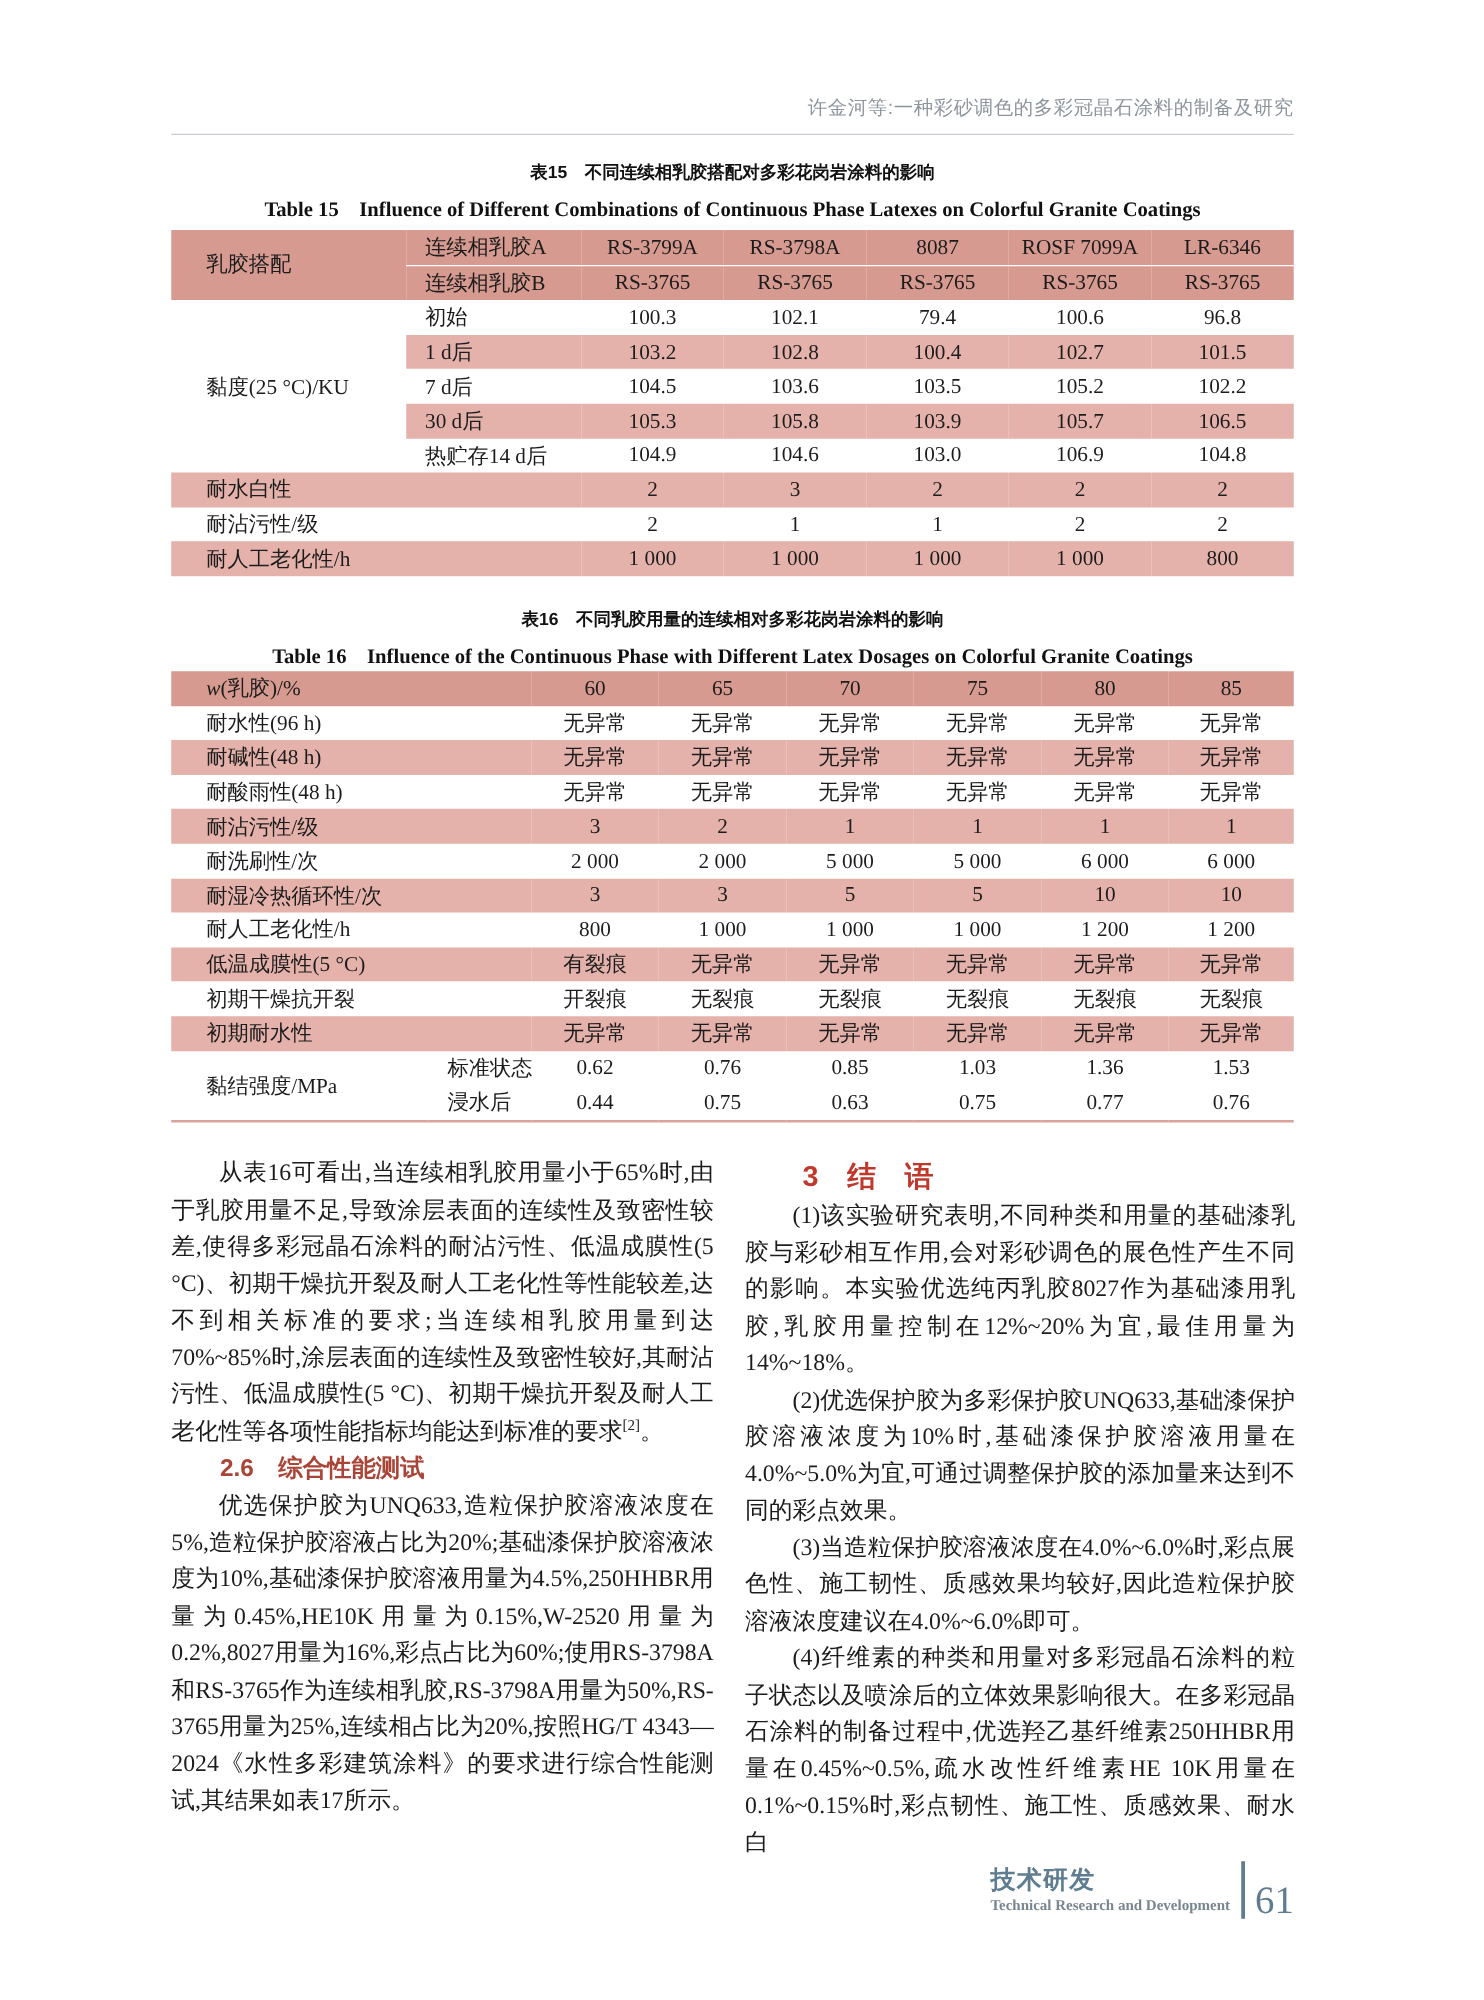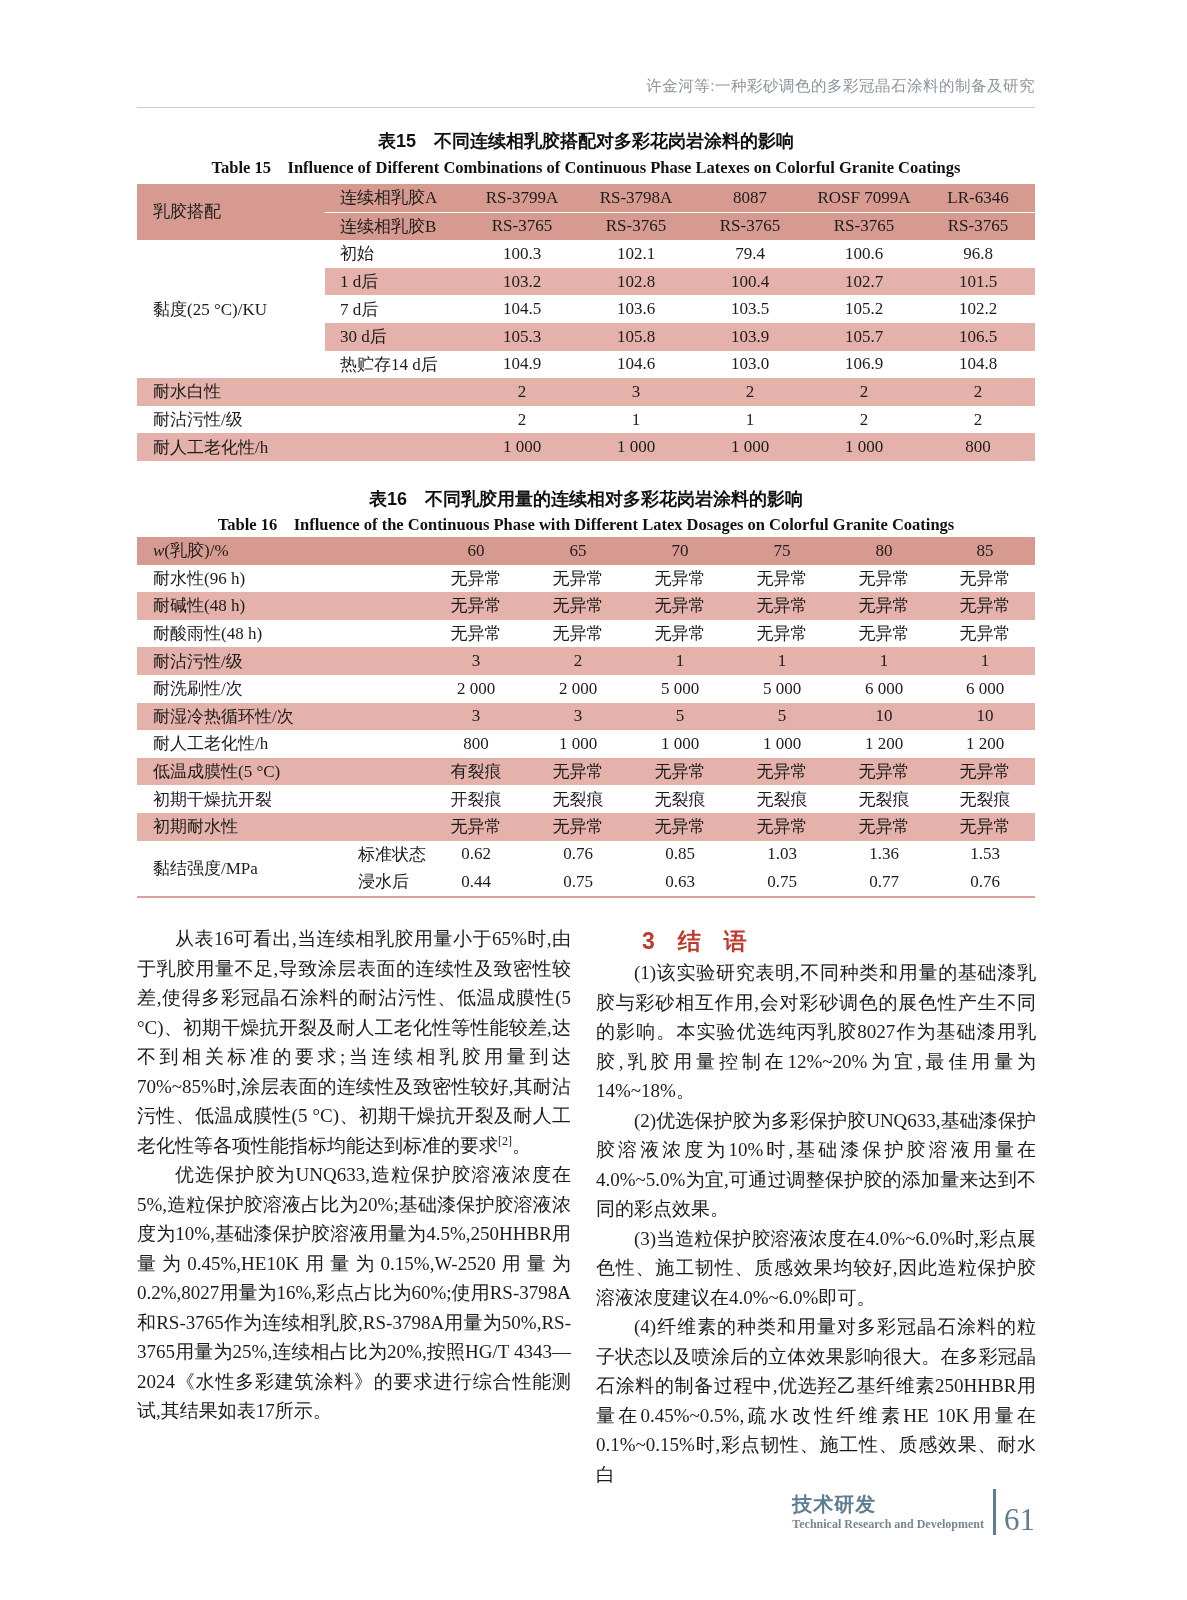--- a/index.html
+++ b/index.html
@@ -18,39 +18,39 @@
     font-family:"Liberation Serif","DejaVu Serif",serif;color:var(--ink);
   }
   .running-head{
     position:absolute;top:76px;left:137px;width:898px;text-align:right;
     font-family:"Liberation Sans","DejaVu Sans",sans-serif;
     font-size:15.5px;color:var(--gray-head);letter-spacing:.5px;
   }
   .head-rule{position:absolute;top:107px;left:137px;width:898px;height:1px;background:#c9cdd2;}
   .cap-cn{
     position:absolute;left:137px;width:898px;text-align:center;
-    font-family:"Liberation Sans","DejaVu Sans",sans-serif;font-weight:bold;font-size:18px;color:#111;
+    font-family:"Liberation Sans","DejaVu Sans",sans-serif;font-weight:bold;font-size:14px;color:#111;
   }
   .cap-en{
     position:absolute;left:137px;width:898px;text-align:center;
     font-family:"Liberation Serif","DejaVu Serif",serif;font-weight:bold;font-size:16.5px;color:#111;
   }
   .cap15-cn{top:129px;}
   .cap15-en{top:157px;}
   .cap16-cn{top:487px;}
   .cap16-en{top:514px;}
   table.t{
     position:absolute;left:137px;border-collapse:collapse;table-layout:fixed;width:898px;
     font-family:"Liberation Serif","DejaVu Serif",serif;font-size:17px;color:var(--ink);
   }
   .t15{top:184px;}
   .t16{top:537px;border-bottom:2px solid #d9a29a;}
   table.t td{padding:0 4px;height:27.6px;text-align:center;vertical-align:middle;white-space:nowrap;}
   .t16 td{height:28.1px;}
-  table.t td.lab{text-align:left;padding-left:16px;}
+  table.t td.lab{text-align:left;padding-left:28px;}
   table.t td.sub{text-align:left;padding-left:15px;}
   tr.head td{background:var(--pink-head);}
   tr.head1 td{border-bottom:1.5px solid #ffffff;}
   tr.band td{background:var(--pink-band);}
   .col{position:absolute;top:924px;font-size:19px;line-height:29.5px;text-align:justify;}
   .col-left{left:137px;width:434px;}
   .col-right{left:596px;width:440px;}
   .col p{margin:0;text-indent:2em;}
   .col sup{font-size:12px;line-height:0;}
   .subhead{
@@ -318,20 +318,21 @@
           <td>0.63</td>
           <td>0.75</td>
           <td>0.77</td>
           <td>0.76</td>
         </tr>
       </tbody>
   </table>
 
   <div class="col col-left">
     <p><span>从表16可看出,当连续相乳胶用量小于65%时,由于乳胶用量不足,导致涂层表面的连续性及致密性较差,使得多彩冠晶石涂料的耐沾污性、低温成膜性(5 °C)、初期干燥抗开裂及耐人工老化性等性能较差,达不到相关标准的要求;当连续相乳胶用量到达70%~85%时,涂层表面的连续性及致密性较好,其耐沾污性、低温成膜性(5 °C)、初期干燥抗开裂及耐人工老化性等各项性能指标均能达到标准的要求</span><sup>[2]</sup><span>。</span></p>
+    <p class="subhead">2.6　综合性能测试</p>
     <p>优选保护胶为UNQ633,造粒保护胶溶液浓度在5%,造粒保护胶溶液占比为20%;基础漆保护胶溶液浓度为10%,基础漆保护胶溶液用量为4.5%,250HHBR用量为0.45%,HE10K用量为0.15%,W-2520用量为0.2%,8027用量为16%,彩点占比为60%;使用RS-3798A和RS-3765作为连续相乳胶,RS-3798A用量为50%,RS-3765用量为25%,连续相占比为20%,按照HG/T 4343—2024《水性多彩建筑涂料》的要求进行综合性能测试,其结果如表17所示。</p>
   </div>
 
   <div class="col col-right">
     <p class="mainhead">3　结　语</p>
     <p>(1)该实验研究表明,不同种类和用量的基础漆乳胶与彩砂相互作用,会对彩砂调色的展色性产生不同的影响。本实验优选纯丙乳胶8027作为基础漆用乳胶,乳胶用量控制在12%~20%为宜,最佳用量为14%~18%。</p>
     <p>(2)优选保护胶为多彩保护胶UNQ633,基础漆保护胶溶液浓度为10%时,基础漆保护胶溶液用量在4.0%~5.0%为宜,可通过调整保护胶的添加量来达到不同的彩点效果。</p>
     <p>(3)当造粒保护胶溶液浓度在4.0%~6.0%时,彩点展色性、施工韧性、质感效果均较好,因此造粒保护胶溶液浓度建议在4.0%~6.0%即可。</p>
     <p>(4)纤维素的种类和用量对多彩冠晶石涂料的粒子状态以及喷涂后的立体效果影响很大。在多彩冠晶石涂料的制备过程中,优选羟乙基纤维素250HHBR用量在0.45%~0.5%,疏水改性纤维素HE 10K用量在0.1%~0.15%时,彩点韧性、施工性、质感效果、耐水白</p>
   </div>

